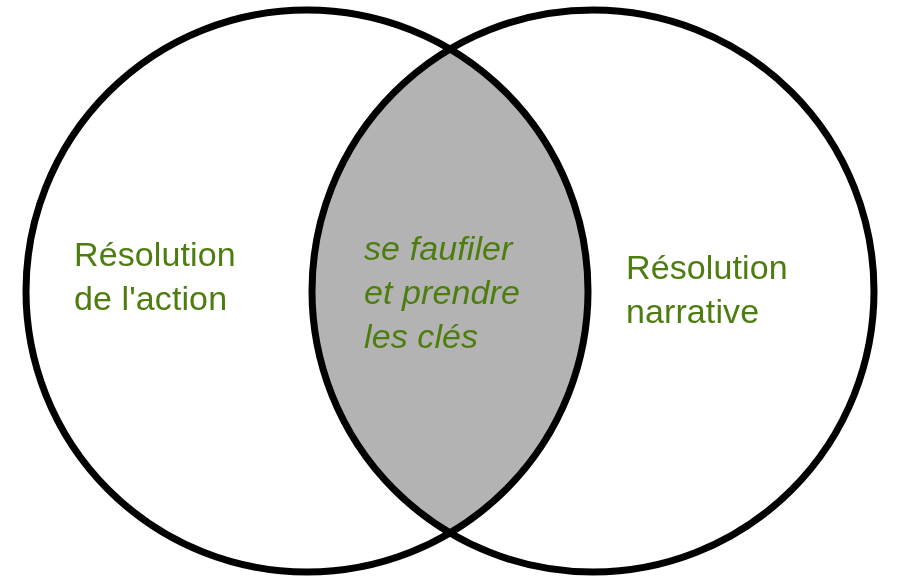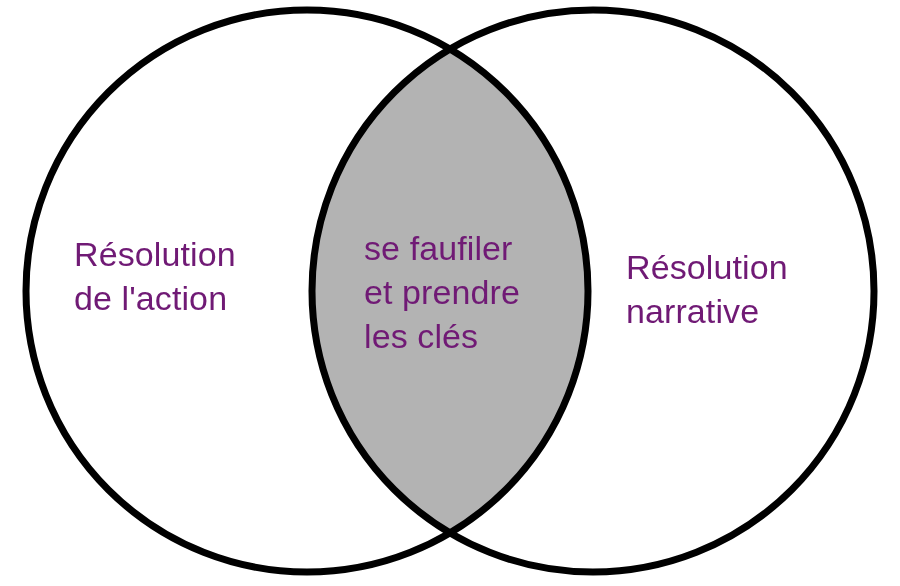--- a/index.html
+++ b/index.html
@@ -20,39 +20,40 @@
   #venn-svg {
     position: absolute;
     left: 0;
     top: 0;
     width: 900px;
     height: 586px;
     display: block;
   }
   .venn-label {
     position: absolute;
-    color: #701a75;
+    color: #4d7c0f;
     line-height: 1.30;
     white-space: pre-line;
     letter-spacing: 0.1px;
   }
   #label-left {
     left: 74px;
     top: 232px;
     font-size: 34px;
     font-weight: 400;
     font-style: normal;
     text-align: left;
     width: 230px;
   }
   #label-center {
     left: 364px;
     top: 226px;
     font-size: 34px;
     font-weight: 400;
+    font-style: italic;
     text-align: left;
     width: 180px;
   }
   #label-right {
     left: 626px;
     top: 245px;
     font-size: 34px;
     font-weight: 400;
     font-style: normal;
     text-align: left;

